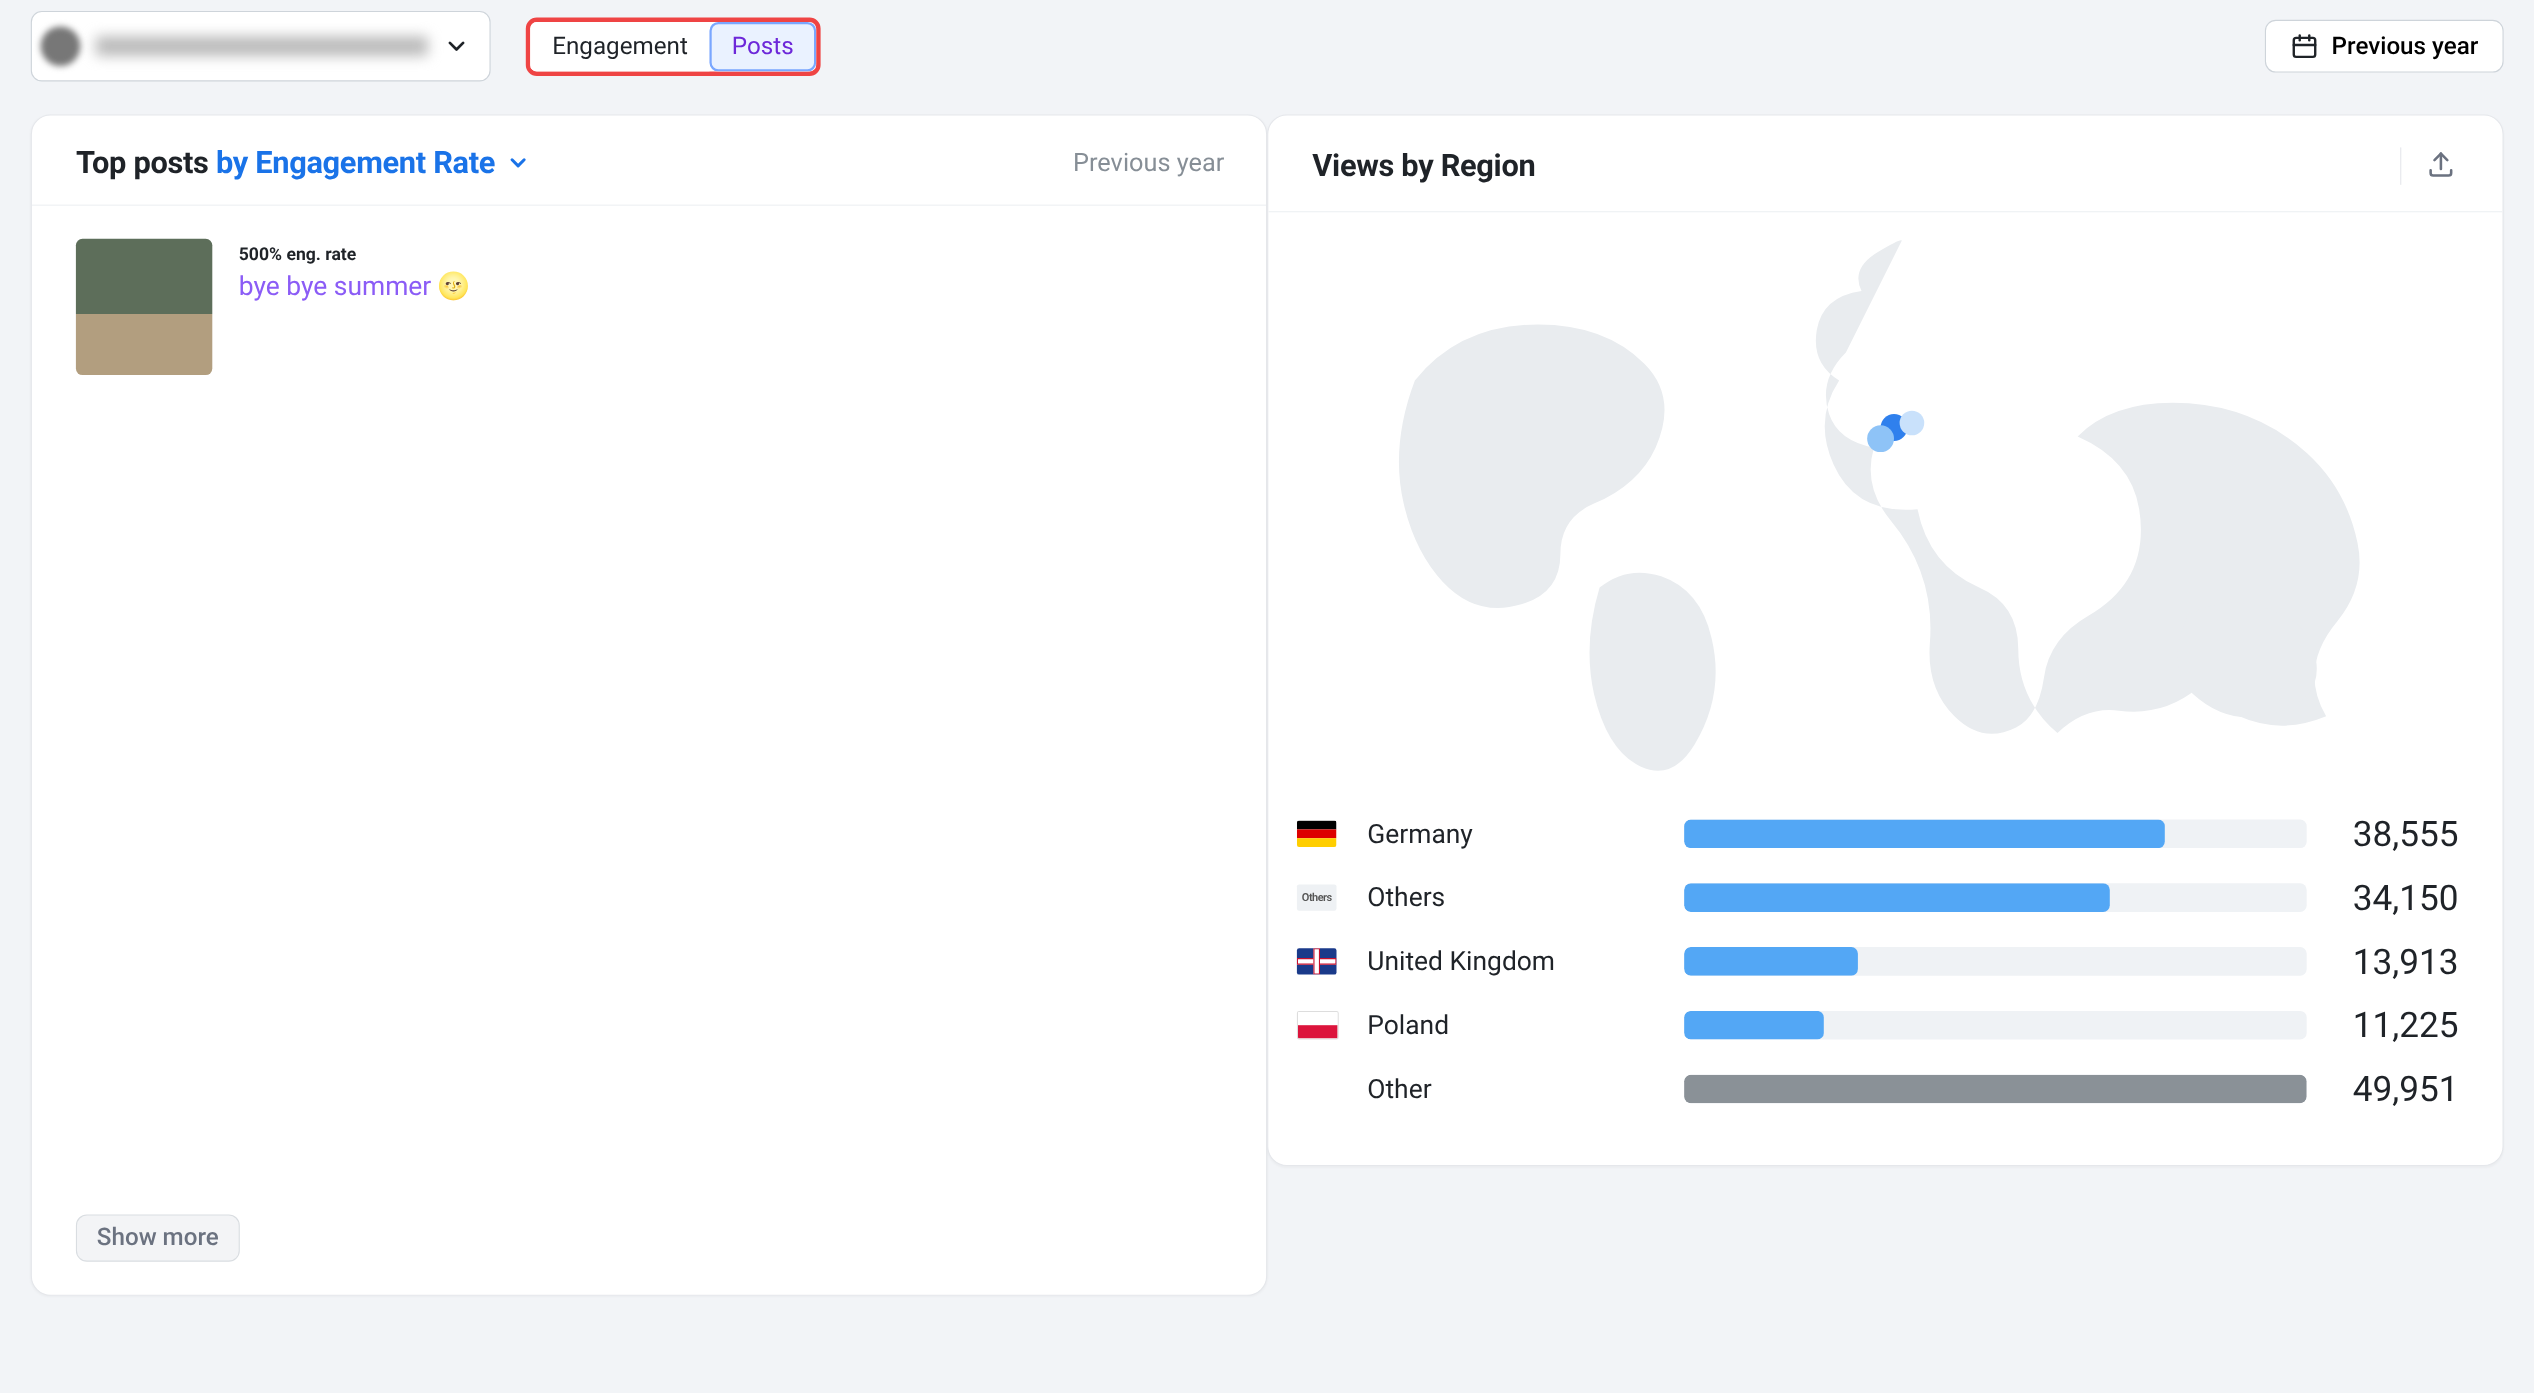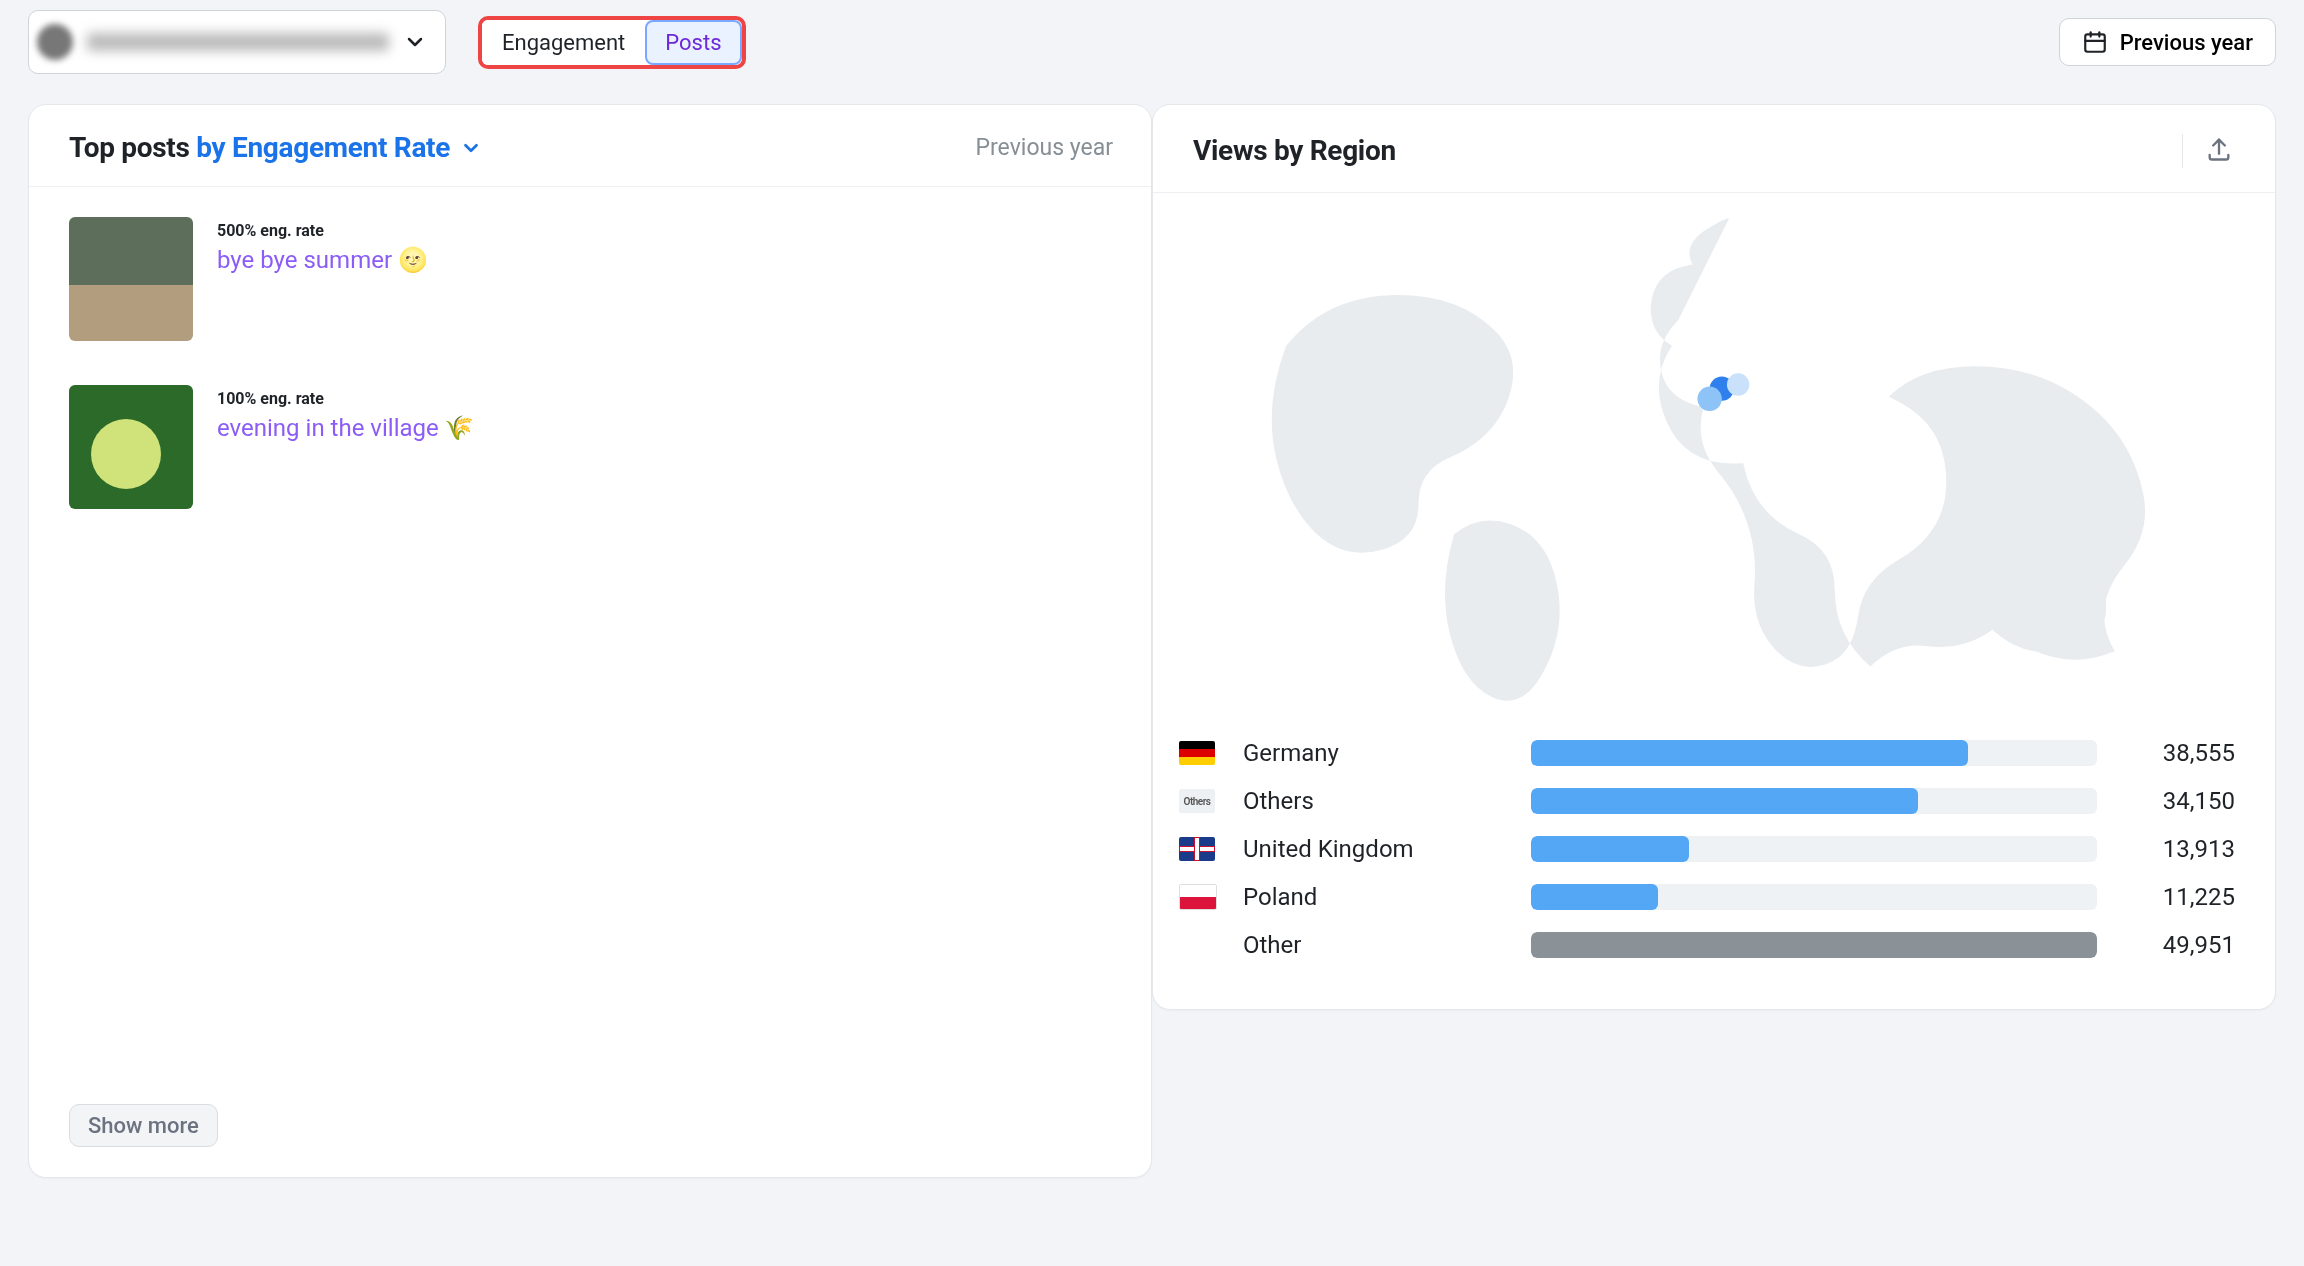--- a/index.html
+++ b/index.html
@@ -169,21 +169,21 @@
   .flag .b { flex:1; }
   .flag-uk { background: #1a3a8a; position:relative; }
   .flag-uk::before, .flag-uk::after { content:""; position:absolute; background:#fff; }
   .flag-uk::before { left:0; top:9px; height:6px; width:100%; box-shadow: 0 0 0 1px #c8102e inset; }
   .flag-uk::after { left:15px; top:0; width:6px; height:100%; box-shadow: 0 0 0 1px #c8102e inset; }
   .flag-others { background:#eef1f4; display:flex; align-items:center; justify-content:center; font-size:10px; color:#555; font-weight:600; letter-spacing:-0.5px;}
   .region-name { font-size: 24px; }
   .bar-track { height: 26px; background:#eff2f5; border-radius:6px; position:relative; overflow:hidden; }
   .bar-fill { position:absolute; top:0; left:0; bottom:0; background:#53a7f5; border-radius:6px; }
   .bar-fill.other { background:#8a9197; }
-  .region-value { text-align:right; font-size:24px; font-variant-numeric: tabular-nums; }
+  .region-value { text-align:right; font-size:32px; font-variant-numeric: tabular-nums; }
 </style>
 </head>
 <body>
 
 <div class="page">
 
   <div class="toolbar">
     <div class="account-select">
       <div class="avatar"></div>
       <div class="account-name"></div>
@@ -226,27 +226,20 @@
       </div>
       <div class="posts-body">
         <div id="posts-container">
             <div class="post">
               <div class="thumb one"></div>
               <div>
                 <div class="post-title">500% eng. rate</div>
                 <div class="post-sub">bye bye summer 🌝</div>
               </div>
             </div>
-            <div class="post">
-              <div class="thumb two"></div>
-              <div>
-                <div class="post-title">100% eng. rate</div>
-                <div class="post-sub">evening in the village 🌾</div>
-              </div>
-            </div>
           </div>
         <button class="show-more">Show more</button>
       </div>
     </div>
 
     <div class="card">
       <div class="card-header">
         <span class="ch-title">Views by Region</span>
         <div class="ch-actions">
           <div class="vline"></div>

